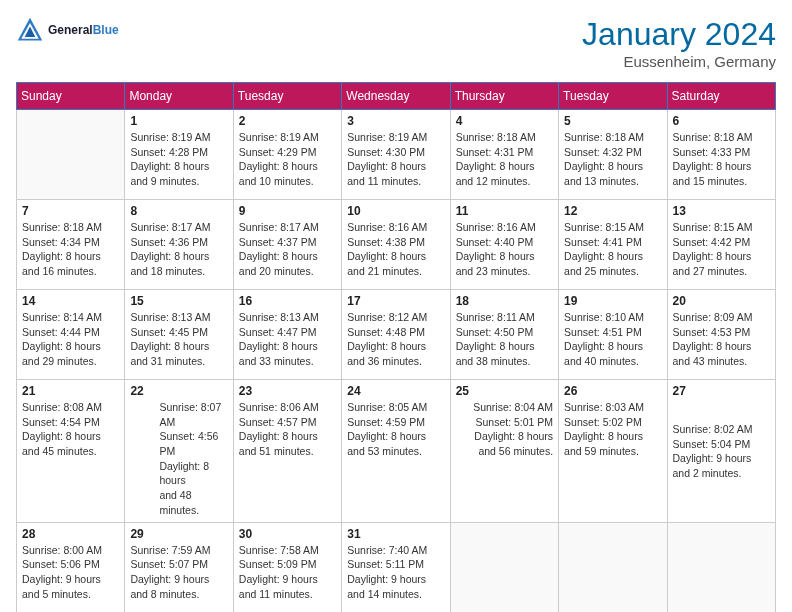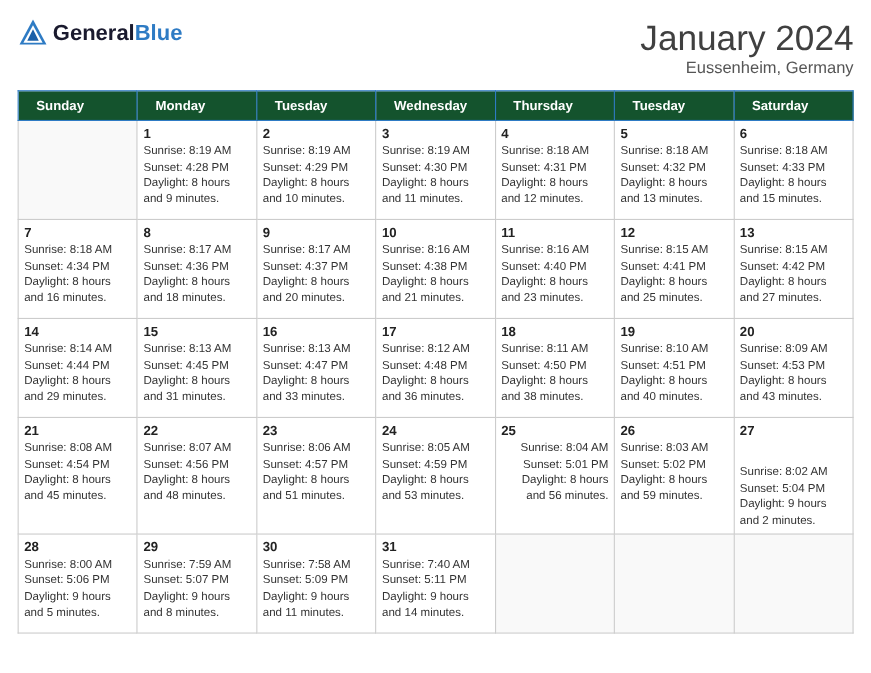--- a/index.html
+++ b/index.html
@@ -23,40 +23,40 @@
     }
     .logo-icon {
       width: 28px;
       height: 28px;
     }
     .title-block {
       text-align: right;
     }
     .month-title {
       font-size: 32px;
-      color: #404040;
+      color: #0369a1;
       font-weight: 300;
       margin-left: 40px;
     }
     .location {
       font-size: 15px;
       color: #555;
     }
     .calendar {
       width: 100%;
       border-collapse: collapse;
       font-size: 11px;
     }
     .calendar th {
-      background: #14532d;
+      background: #be185d;
       color: #fff;
-      padding: 6px 16px;
+      padding: 6px 4px;
       text-align: left;
       font-size: 12px;
-      font-weight: bold;
+      font-weight: normal;
       border: 1px solid #2e7bc4;
     }
     .calendar td {
       border: 1px solid #ccc;
       vertical-align: top;
       padding: 4px 5px;
       width: calc(100%/7);
       min-height: 80px;
       background: #fff;
     }
@@ -83,21 +83,21 @@
 <body>
 
 <div class="header">
   <div class="logo">
     <svg class="logo-icon" viewBox="0 0 32 32">
       <polygon points="16,2 30,28 2,28" fill="#2e7bc4"></polygon>
       <polygon points="16,8 26,26 6,26" fill="#fff"></polygon>
       <polygon points="16,12 22,24 10,24" fill="#1a5fa8"></polygon>
     </svg>
     <div>
-      <div style="font-size:20px;font-weight:bold;color:#1a1a2e;">General<span style="color:#2e7bc4;">Blue</span></div>
+      <div style="font-size:12px;font-weight:bold;color:#1a1a2e;">General<span style="color:#2e7bc4;">Blue</span></div>
     </div>
   </div>
   <div class="title-block">
     <div class="month-title">January 2024</div>
     <div class="location">Eussenheim, Germany</div>
   </div>
 </div>
 
 <table class="calendar">
   <thead>
@@ -262,21 +262,21 @@
       <tr class="week-row">
         <td>
           <span class="day-num">21</span>
           <div class="day-info" style="white-space: pre-line;">Sunrise: 8:08 AM
 Sunset: 4:54 PM
 Daylight: 8 hours
 and 45 minutes.</div>
         </td>
         <td>
           <span class="day-num">22</span>
-          <div class="day-info" style="white-space: pre-line;">Sunrise: 8:07 AM
+          <div class="day-info" style="white-space: pre-line; margin-left: 29px;">Sunrise: 8:07 AM
 Sunset: 4:56 PM
 Daylight: 8 hours
 and 48 minutes.</div>
         </td>
         <td>
           <span class="day-num">23</span>
           <div class="day-info" style="white-space: pre-line;">Sunrise: 8:06 AM
 Sunset: 4:57 PM
 Daylight: 8 hours
 and 51 minutes.</div>

